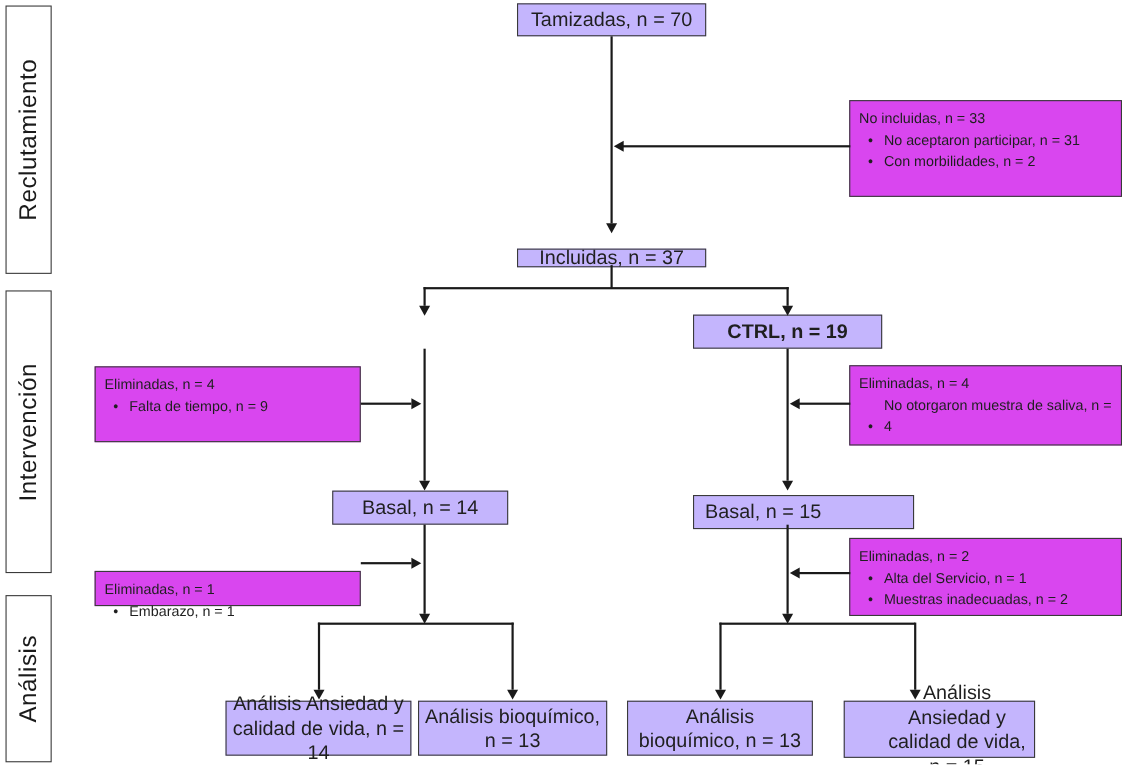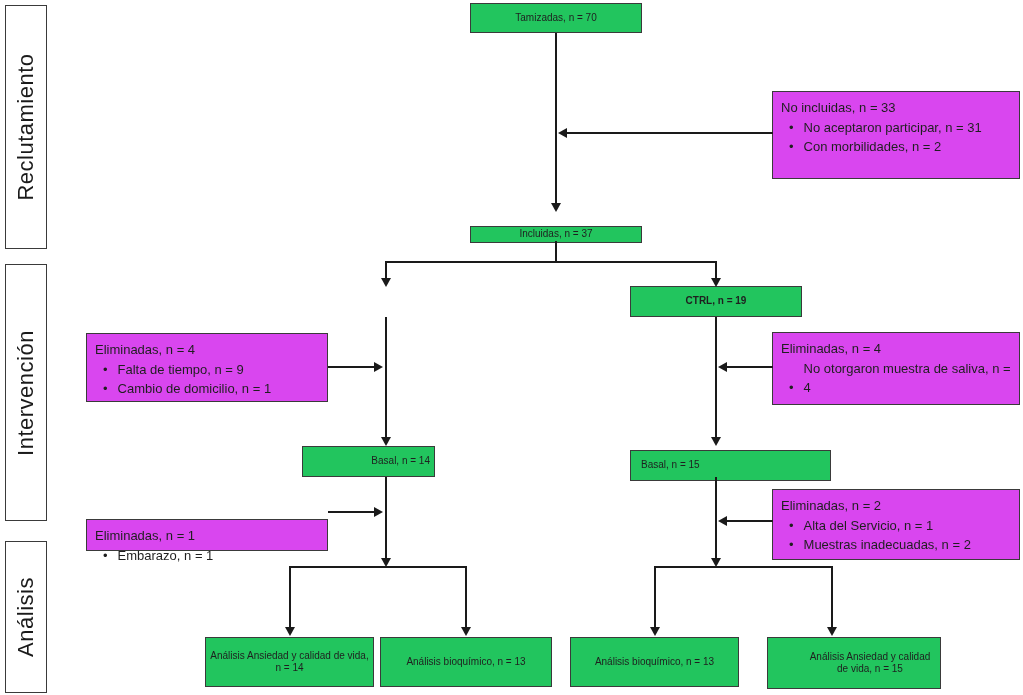--- a/index.html
+++ b/index.html
@@ -1,23 +1,23 @@
 <!DOCTYPE html>
 <html><head>
 <meta charset="utf-8">
 <style>
   html,body{margin:0;padding:0;background:#ffffff;}
   .canvas{
     position:relative;width:1023px;height:695px;background:#ffffff;
     font-family:"Liberation Sans","DejaVu Sans",sans-serif;color:#1f1f1f;overflow:hidden;
   }
   .box{
-    position:absolute;border:1.5px solid #3a3a3a;background:#22c55e;
+    position:absolute;border:1.5px solid #3a3a3a;background:#c4b5fd;
     display:flex;align-items:center;justify-content:center;text-align:center;
-    font-size:10px;line-height:1.25;box-sizing:border-box;padding:2px 4px;
+    font-size:18px;line-height:1.25;box-sizing:border-box;padding:2px 4px;
   }
   .box.left-text{justify-content:flex-start;text-align:left;padding-left:10px;}
   .note{
     position:absolute;border:1.5px solid #3a3a3a;background:#d946ef;
     font-size:13px;line-height:1.5;box-sizing:border-box;padding:6px 8px 6px 8px;text-align:left;
   }
   .note .title{margin:0;}
   .bullet{display:flex;align-items:flex-end;}
   .bullet::before{content:"\2022";flex:0 0 auto;margin:0 10px 0 8px;}
   .bullet span{flex:1 1 auto;}
@@ -55,21 +55,21 @@
 
   <div class="box" style="left:470px;top:226px;width:172px;height:17px;">
     <span>Incluidas, n = 37</span>
   </div>
 
 
   <div class="box" style="left:630px;top:286px;width:172px;height:31px;font-weight:bold;">
     <span>CTRL, n = 19</span>
   </div>
 
-  <div class="box" style="left:302px;top:446px;width:133px;height:31px;justify-content:flex-end;">
+  <div class="box" style="left:302px;top:446px;width:160px;height:31px;">
     <span>Basal, n = 14</span>
   </div>
 
   <div class="box left-text" style="left:630px;top:450px;width:201px;height:31px;">
     <span>Basal, n = 15</span>
   </div>
 
   <div class="box" style="left:205px;top:637px;width:169px;height:50px;">
     <span>Análisis Ansiedad y calidad de vida, n = 14</span>
   </div>
@@ -90,23 +90,20 @@
       </div>
     <div class="bullet">
         <span>Con morbilidades, n = 2</span>
       </div>
   </div>
 
   <div class="note" style="left:86px;top:333px;width:242px;height:69px;">
     <div class="title">Eliminadas, n = 4</div>
     <div class="bullet">
         <span>Falta de tiempo, n = 9</span>
-      </div>
-    <div class="bullet">
-        <span>Cambio de domicilio, n = 1</span>
       </div>
   </div>
 
   <div class="note" style="left:772px;top:332px;width:248px;height:73px;">
     <div class="title">Eliminadas, n = 4</div>
     <div class="bullet">
         <span>No otorgaron muestra de saliva, n = 4</span>
       </div>
   </div>
 

